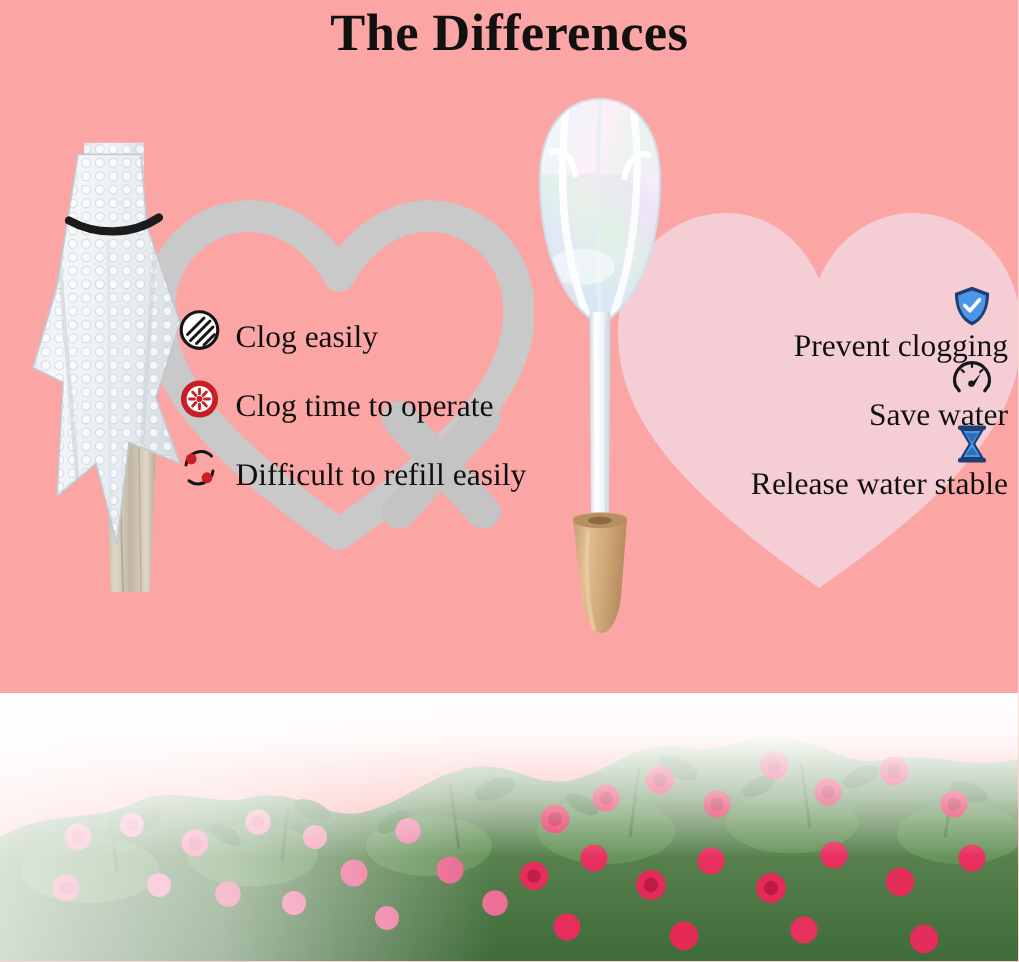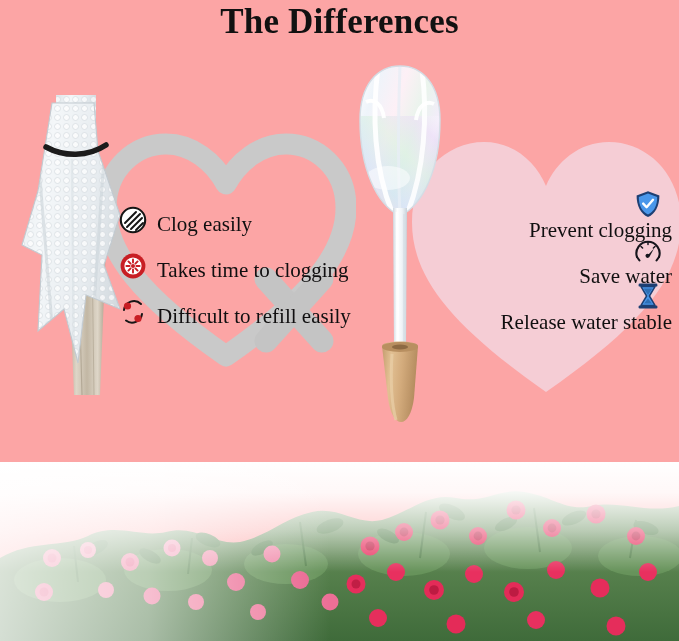--- a/index.html
+++ b/index.html
@@ -197,21 +197,21 @@
             <line x1="15" y1="18.4" x2="15" y2="21.6"></line>
             <line x1="8.4" y1="15" x2="11.6" y2="15"></line>
             <line x1="18.4" y1="15" x2="21.6" y2="15"></line>
             <line x1="10.4" y1="10.4" x2="12.6" y2="12.6"></line>
             <line x1="17.4" y1="17.4" x2="19.6" y2="19.6"></line>
             <line x1="19.6" y1="10.4" x2="17.4" y2="12.6"></line>
             <line x1="12.6" y1="17.4" x2="10.4" y2="19.6"></line>
           </g>
         </g>
       </svg>
-      <span class="txt">Takes time to clogging</span>
+      <span class="txt">Clog time to operate</span>
     </div>
 
     <div class="row">
       <svg class="ico" viewBox="0 0 30 30">
         <path d="M6 13 A 10 10 0 0 1 23 7" fill="none" stroke="#151515" stroke-width="2" stroke-linecap="round"></path>
         <path d="M24 17 A 10 10 0 0 1 8 23.5" fill="none" stroke="#151515" stroke-width="2" stroke-linecap="round"></path>
         <circle cx="9.5" cy="9" r="3.6" fill="#c81e24"></circle>
         <circle cx="20" cy="21.5" r="3.6" fill="#c81e24"></circle>
       </svg>
       <span class="txt">Difficult to refill easily</span>

